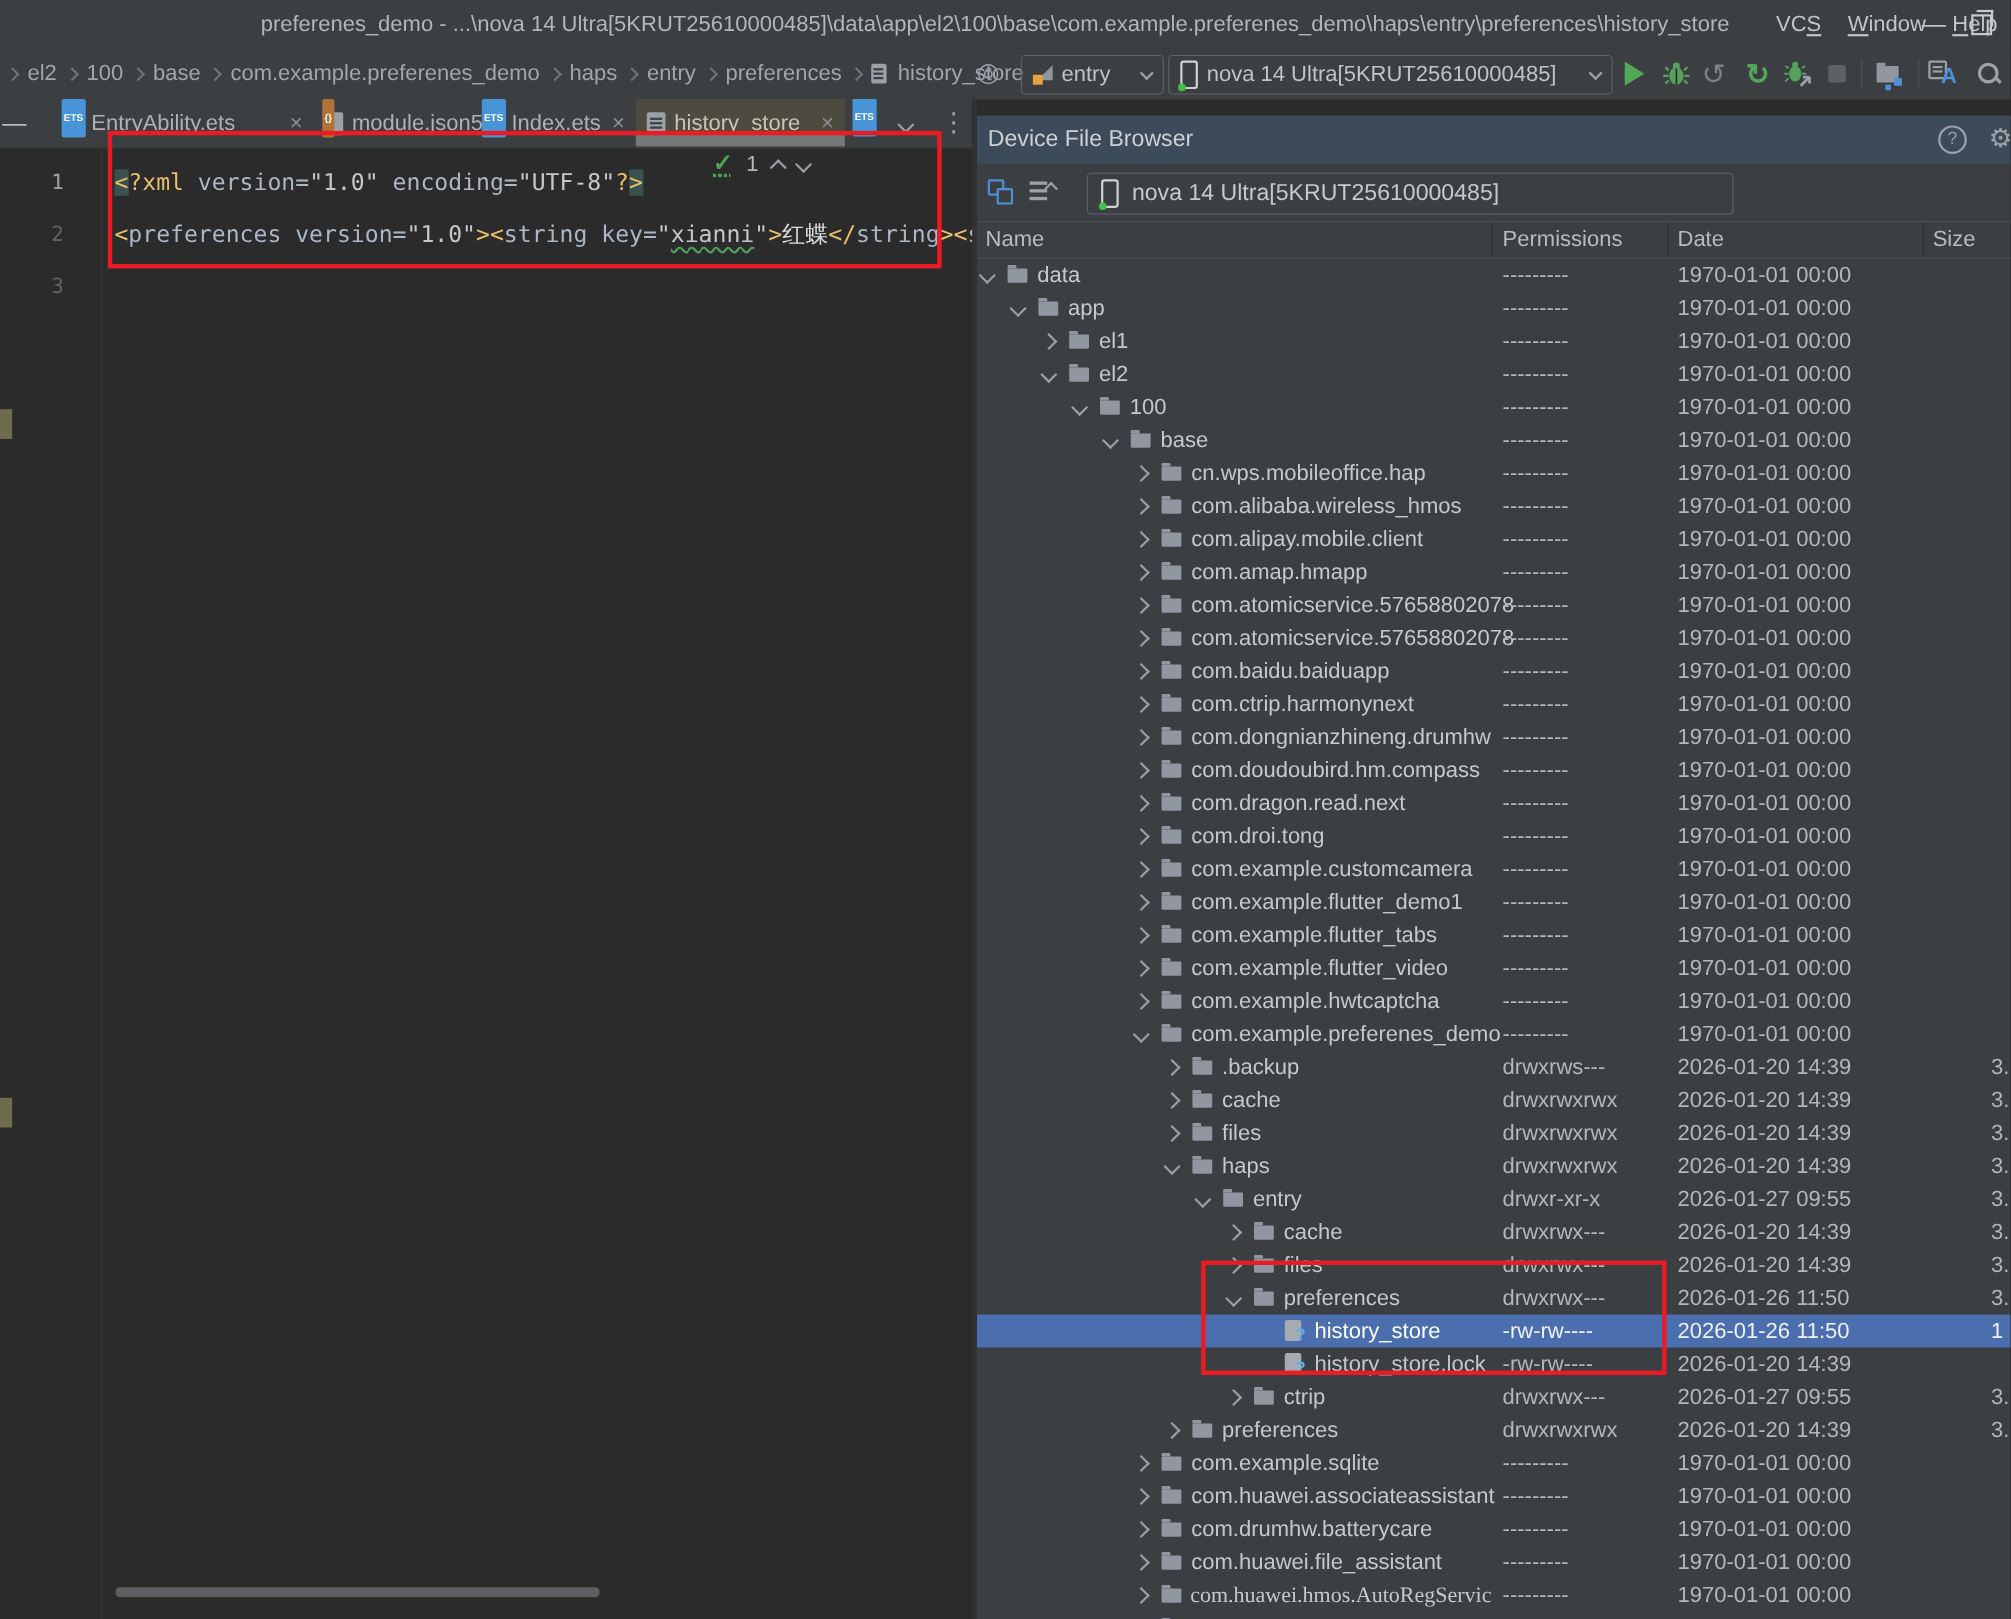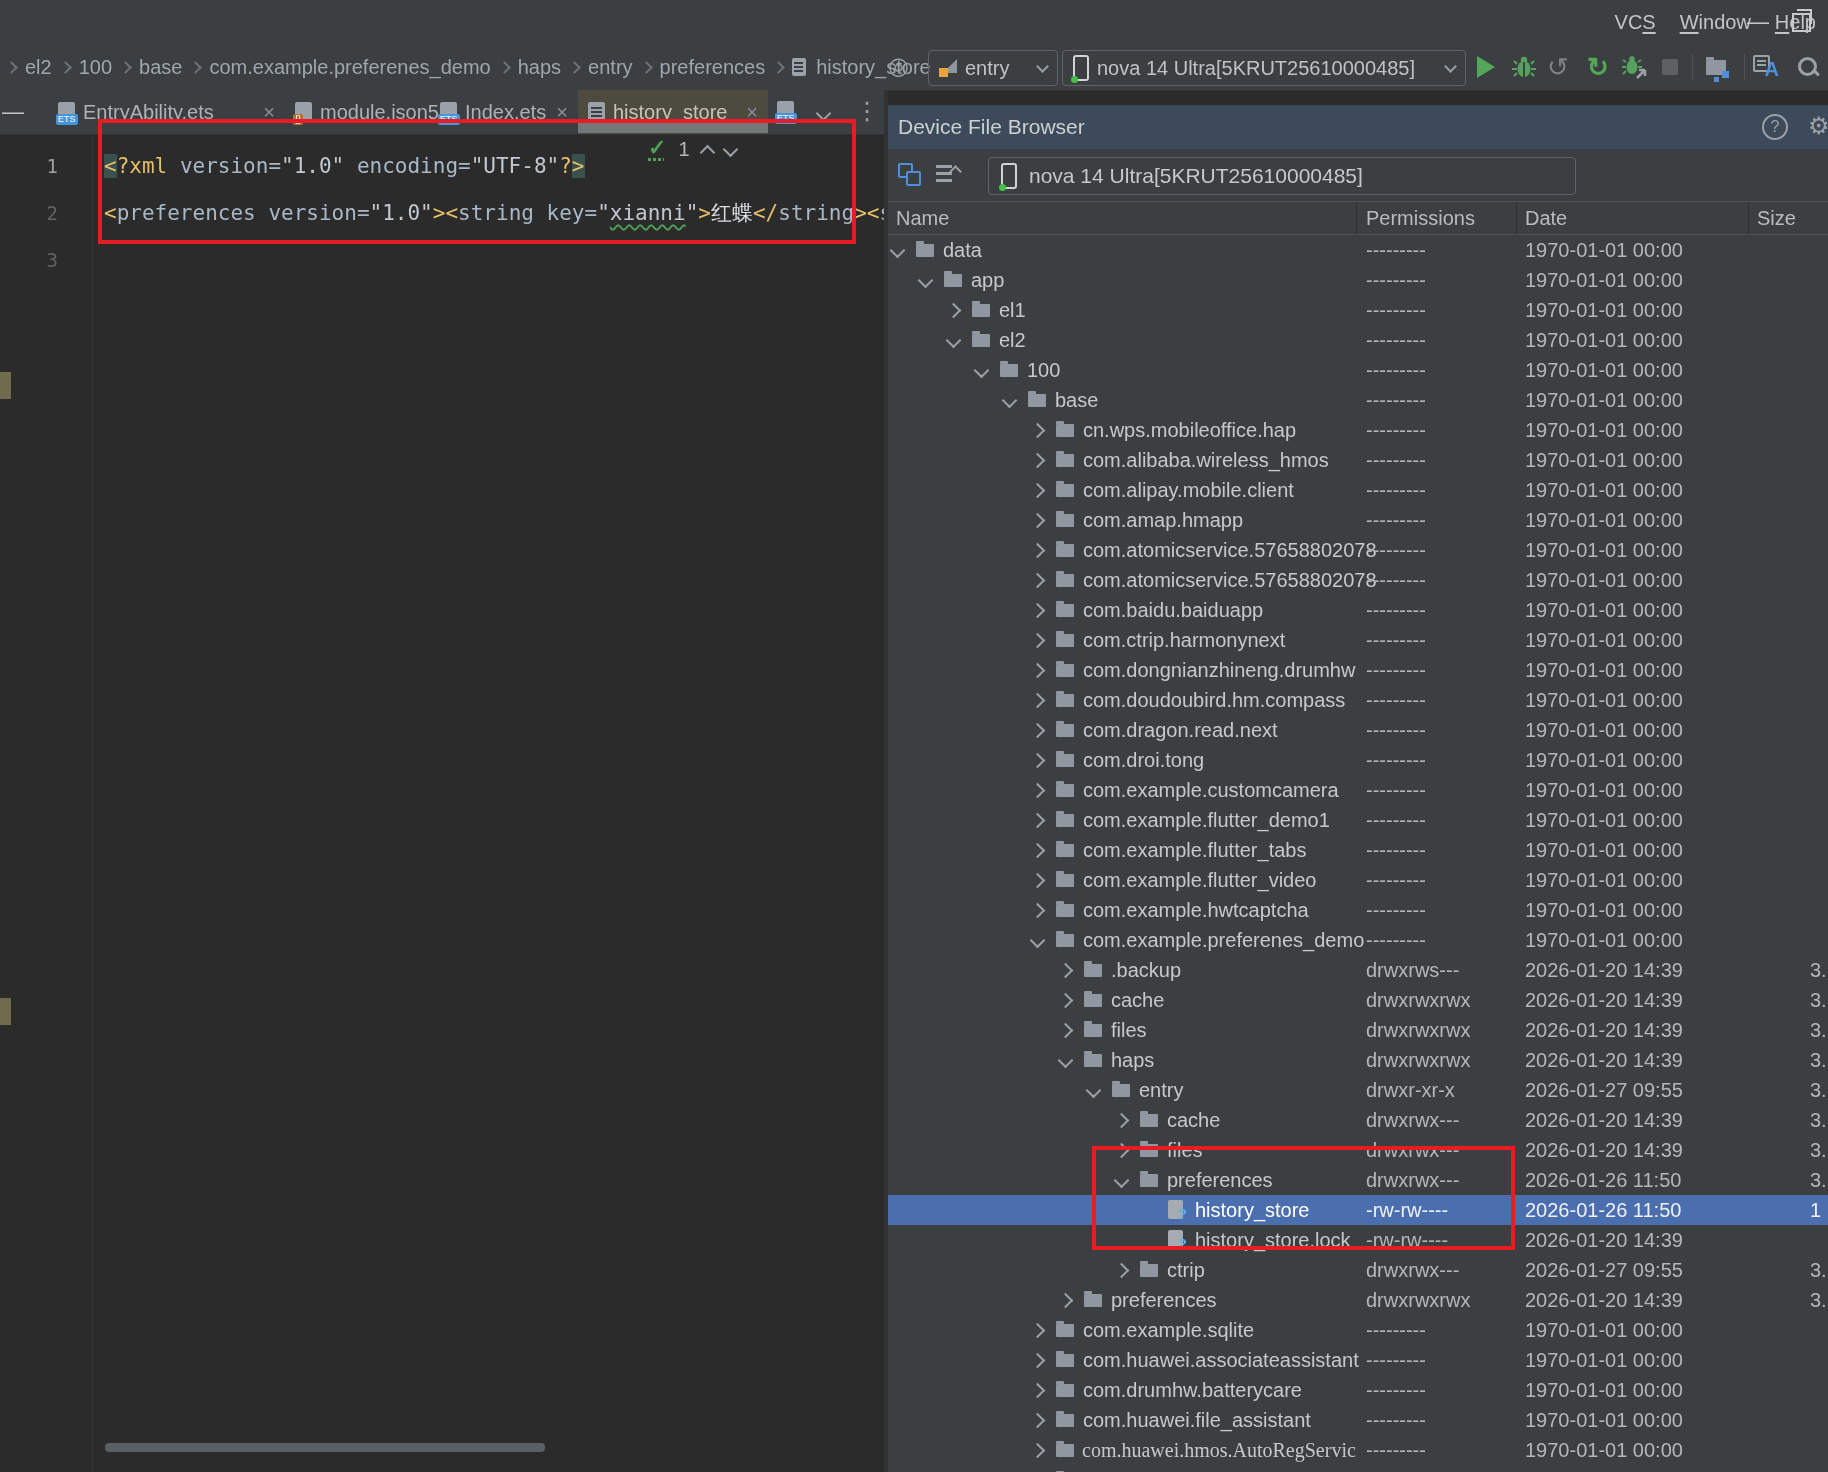--- a/index.html
+++ b/index.html
@@ -48,21 +48,21 @@
   .magn::before{content:"";position:absolute;left:2px;top:2px;width:13px;height:13px;border:3px solid #9ca1a7;border-radius:50%;}
   .magn::after{content:"";position:absolute;left:16px;top:16px;width:8px;height:3px;background:#9ca1a7;transform:rotate(45deg);}
   
   .editor-pane{position:absolute;left:0;top:90px;width:884px;bottom:0;background:#2b2b2b;overflow:hidden;}
   .tabbar{position:absolute;left:0;top:0;width:100%;height:44px;background:#3c3f41;border-bottom:1px solid #323232;}
   .tab{position:absolute;top:0;height:44px;display:flex;align-items:center;gap:8px;padding:0 10px;font-size:20px;color:#aeb2b6;box-sizing:border-box;}
   .tab.active{background:#4d4a3f;color:#c9c5b6;}
   .tab .x{color:#8d9196;font-size:20px;margin-left:auto;}
   .pgico{position:relative;width:17px;height:21px;background:#9aa1a8;border-radius:2px;flex:none;}
   .pgico.lines::before{content:"";position:absolute;left:3px;top:5px;width:11px;height:2px;background:#3c3f41;box-shadow:0 4px 0 #3c3f41,0 8px 0 #3c3f41;}
-  .pgico .tag{position:absolute;left:-2px;bottom:-2px;font-size:9px;font-weight:normal;color:#fff;background:#4794d8;padding:0 2px;border-radius:2px;line-height:11px;}
+  .pgico .tag{position:absolute;left:-2px;bottom:-2px;font-size:9px;font-weight:bold;color:#fff;background:#4794d8;padding:12px 2px;border-radius:2px;line-height:11px;}
   .pgico .tag.j{background:#b07235;}
   .tab-underbar{position:absolute;left:578px;top:30px;width:190px;height:13px;background:#75787a;}
   .tab-min{position:absolute;left:0px;top:0;width:26px;height:44px;display:flex;align-items:center;justify-content:center;color:#c2c5c7;font-size:22px;}
   .tab-extra-ets{position:absolute;left:777px;top:11px;}
   .tab-chev{position:absolute;left:818px;top:18px;width:9px;height:9px;border-right:2.5px solid #9ba0a6;border-bottom:2.5px solid #9ba0a6;transform:rotate(45deg);}
   .tab-kebab{position:absolute;left:855px;top:7px;font-size:24px;color:#9ba0a6;}
   .code-area{position:absolute;left:0;top:44px;right:0;bottom:0;font-family:"DejaVu Sans Mono",monospace;font-size:21px;padding-top:9px;}
   .gutterline{position:absolute;left:92px;top:44px;bottom:0;width:1px;background:#343638;}
   .cline{height:47px;line-height:47px;white-space:pre;}
   .lno{display:inline-block;width:58px;text-align:right;color:#606366;font-size:19px;vertical-align:top;}
@@ -119,20 +119,21 @@
   .redbox1{left:98px;top:119px;width:750px;height:117px;}
   .redbox2{left:1092px;top:1146px;width:415px;height:96px;}
 </style>
 </head>
 <body>
 
 <div class="win">
 
   <div class="menubar">
     <span id="menu-items"><span class="menu-item">VC<u>S</u></span><span class="menu-item"><u>W</u>indow</span><span class="menu-item"><u>H</u>elp</span></span>
+    <div class="win-title">preferenes_demo - ...\nova 14 Ultra[5KRUT25610000485]\data\app\el2\100\base\com.example.preferenes_demo\haps\entry\preferences\history_store</div>
     <div class="winctl-min">—</div>
     <div class="winctl-max"></div>
   </div>
 
   <div class="toolbar">
     <div class="crumbs" id="crumbs">
         <span class="csep"></span>
         <span class="crumb">el2</span>
         <span class="csep"></span>
         <span class="crumb">100</span>

